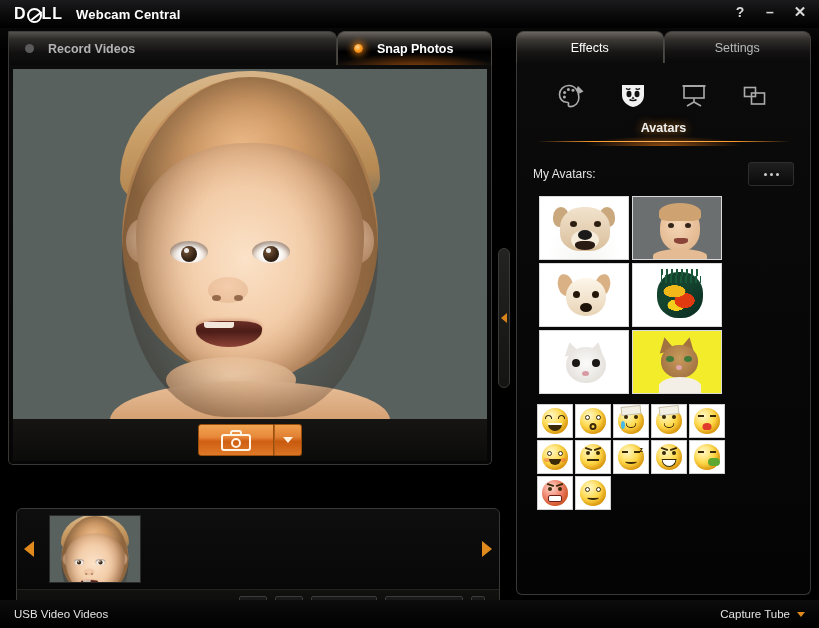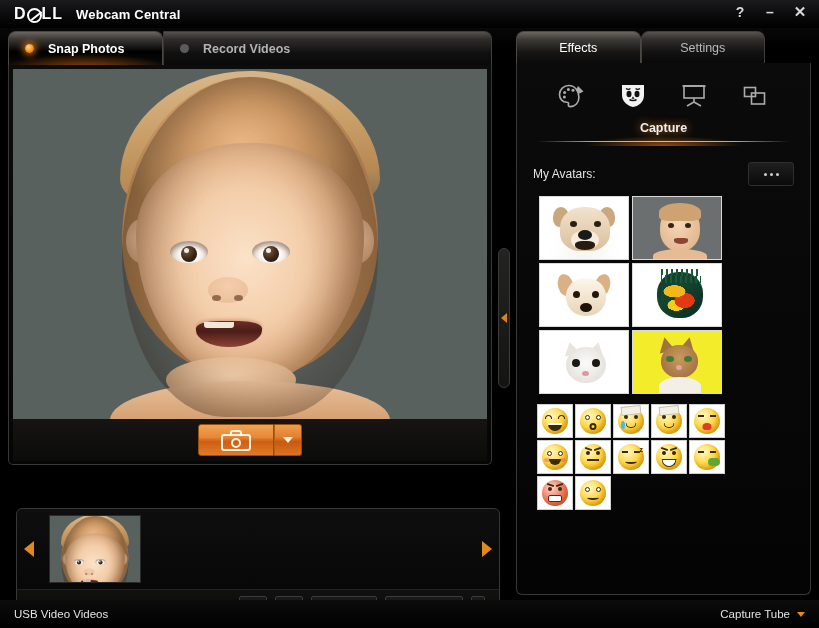--- a/index.html
+++ b/index.html
@@ -402,21 +402,21 @@
     width: 0; height: 0;
     border-top: 5px solid transparent; border-bottom: 5px solid transparent;
     border-right: 6px solid #d8821c;
   }
 
   
   .right-panel {
     position: absolute; left: 516px; top: 31px;
     width: 295px; height: 564px;
   }
-  .right-tabs { display: flex; width: 249px; height: 32px; }
+  .right-tabs { display: flex; width: 295px; height: 32px; }
   .rtab {
     flex: 1; height: 32px;
     display: flex; align-items: center; justify-content: center;
     font-size: 12.5px; cursor: pointer; user-select: none;
   }
   .rtab.active {
     color: #ffffff;
     background: linear-gradient(#6b6660 0%, #3c3935 25%, #171615 65%, #0b0b0b 100%);
     border: 1px solid #4c4844; border-bottom: none;
     border-radius: 8px 8px 0 0;
@@ -642,27 +642,27 @@
     <div class="win-btns">
       <div class="win-btn">?</div>
       <div class="win-btn">–</div>
       <div class="win-btn close">✕</div>
     </div>
   </div>
 
   <div class="left-panel">
 
     <div class="tabstrip">
+      <div class="tab inactive">
+        <span class="dot"></span>
+        <span class="label">Record Videos</span>
+      </div>
       <div class="tab active">
         <span class="dot"></span>
         <span class="label">Snap Photos</span>
-      </div>
-      <div class="tab inactive">
-        <span class="dot"></span>
-        <span class="label">Record Videos</span>
       </div>
     </div>
 
     <div class="preview-shell">
       <div class="video-preview">
         <div class="baby">
           <div class="hair"></div>
           <div class="head"></div>
           <div class="ear-l"></div>
             <div class="ear-r"></div>
@@ -809,21 +809,21 @@
           </svg>
         </div>
         <div class="eff-icon">
           <svg width="26" height="22" viewBox="0 0 26 22">
             <rect x="2.5" y="2.5" width="11" height="9" fill="none" stroke="#e9e9e9" stroke-width="1.6"></rect>
             <rect x="9.5" y="8" width="13" height="11" fill="none" stroke="#e9e9e9" stroke-width="1.6"></rect>
           </svg>
         </div>
       </div>
 
-      <div class="section-title">Capture</div>
+      <div class="section-title">Avatars</div>
 
       <div class="group-head">
         <span class="group-label">My Avatars:</span>
         <span class="dots-btn">
           <i></i>
             <i></i>
             <i></i>
         </span>
       </div>
 

